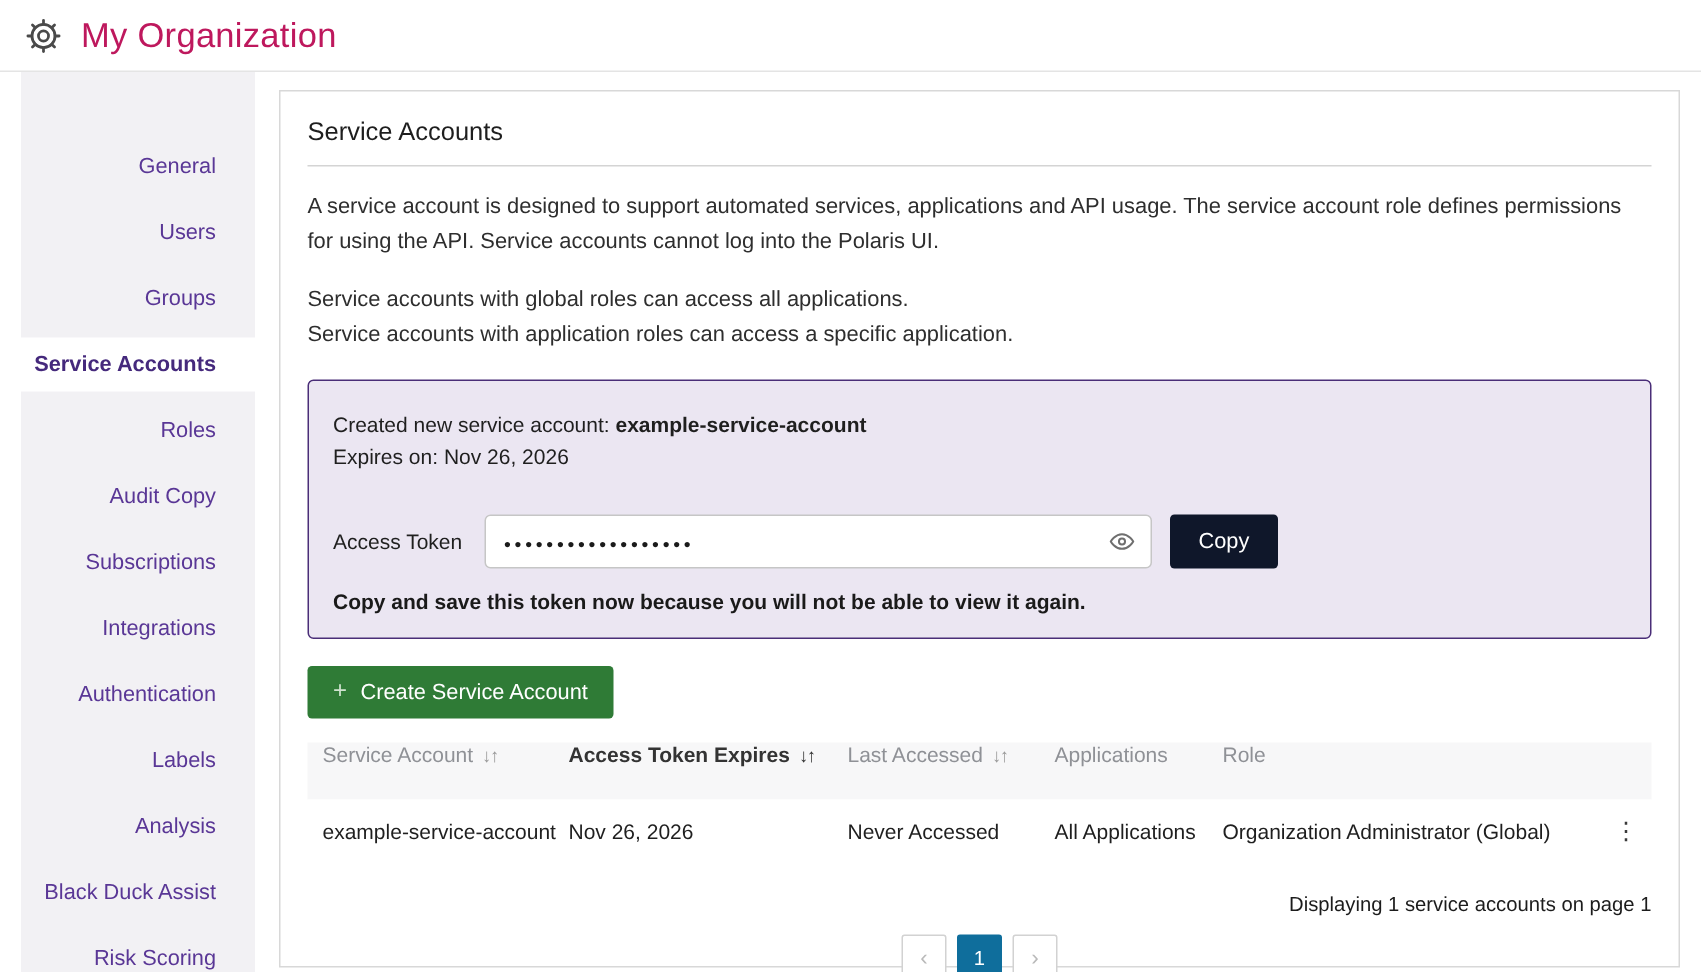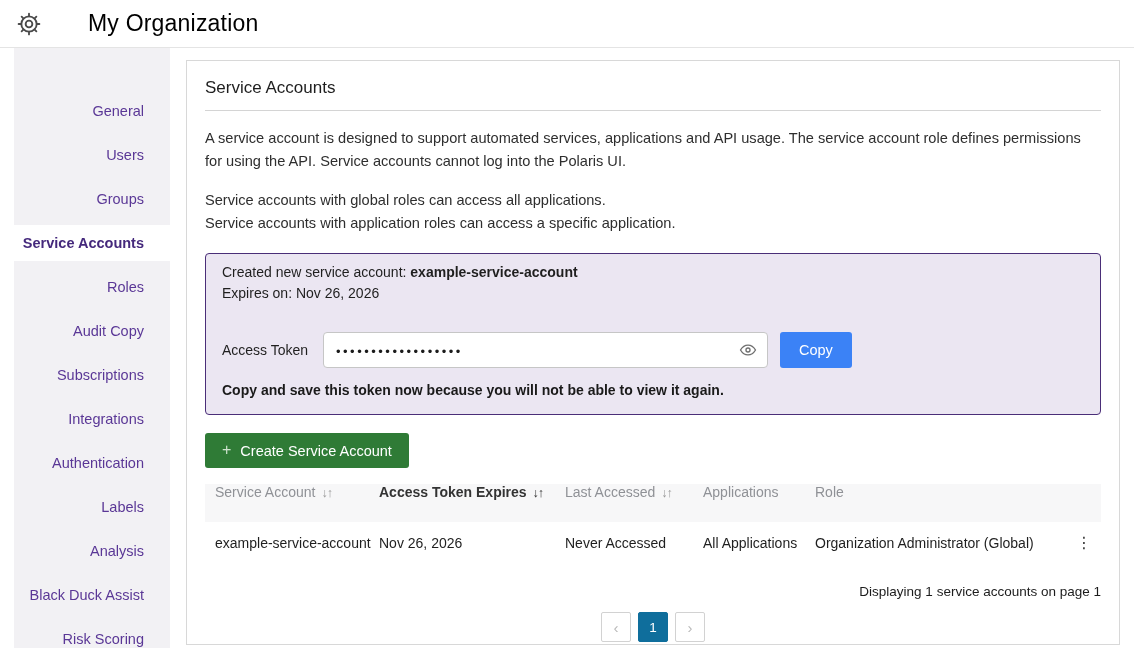--- a/index.html
+++ b/index.html
@@ -11,21 +11,21 @@
     position: relative;
   }
 
   
   .app-header {
     position: absolute; top: 0; left: 0; right: 0; height: 48px;
     background: #ffffff; border-bottom: 1px solid #e4e4e4;
     display: flex; align-items: center; padding: 0 16px; gap: 12px;
   }
   .app-header .gear { width: 26px; height: 26px; display: block; }
-  .app-title { font-size: 23px; font-weight: 400; color: #000000; letter-spacing: 0.2px; margin-left: 34px; }
+  .app-title { font-size: 23px; font-weight: 400; color: #be185d; letter-spacing: 0.2px; }
 
   
   .sidebar {
     position: absolute; top: 48px; bottom: 0; left: 14px; width: 156px;
     background: #f2f1f4; padding-top: 45px;
   }
   .side-item {
     height: 36px; margin-bottom: 8px;
     display: flex; align-items: center; justify-content: flex-end;
     padding-right: 26px; font-size: 14.5px; color: #5a3796; cursor: pointer;
@@ -43,40 +43,40 @@
   }
   .card-title { font-size: 17px; font-weight: 400; color: #1e1e1e; }
   .title-rule { border: none; border-top: 1px solid #d4d4d4; margin: 12px 0 16px 0; }
   .para { font-size: 14.6px; line-height: 23px; color: #2e2e2e; margin-bottom: 16px; max-width: 900px; }
   .para.tight { margin-bottom: 0; }
 
   
   .alert {
     margin-top: 18px;
     border: 1px solid #4a2e78; border-radius: 4px;
-    background: #ebe6f2; padding: 8px 16px 16px 16px;
+    background: #ebe6f2; padding: 19px 16px 16px 16px;
   }
   .alert-line { font-size: 14px; color: #1f1f1f; line-height: 21px; }
   .alert-line b { font-weight: bold; }
   .token-row { display: flex; align-items: center; margin-top: 28px; }
   .token-label { font-size: 14px; color: #1f1f1f; width: 88px; flex: 0 0 auto; }
   .token-input-wrap {
     position: relative; width: 445px; height: 36px; flex: 0 0 auto; margin-left: 13px;
     background: #ffffff; border: 1px solid #c6c6c6; border-radius: 4px;
     display: flex; align-items: center; padding: 0 34px 0 12px;
   }
   .token-dots { font-size: 13px; letter-spacing: 2.5px; color: #1b1b1b; line-height: 1; transform: translateY(1px); overflow: hidden; white-space: nowrap; }
   .eye-btn {
     position: absolute; right: 8px; top: 50%; transform: translateY(-50%);
     width: 22px; height: 22px; display: flex; align-items: center; justify-content: center;
     background: transparent; border: none; cursor: pointer;
   }
   .copy-btn {
     margin-left: 12px; height: 36px; padding: 0 19px;
-    background: #3b82f6; color: #ffffff; font-size: 14.5px;
+    background: #0f172a; color: #ffffff; font-size: 14.5px;
     border: none; border-radius: 3px; cursor: pointer;
     font-family: inherit;
   }
   .alert-warning { margin-top: 14px; font-size: 14px; font-weight: bold; color: #1a1a1a; }
 
   
   .create-btn {
     margin-top: 18px; height: 35px; padding: 0 17px;
     display: inline-flex; align-items: center; gap: 9px;
     background: #2f7b36; color: #ffffff; font-size: 14.5px;

